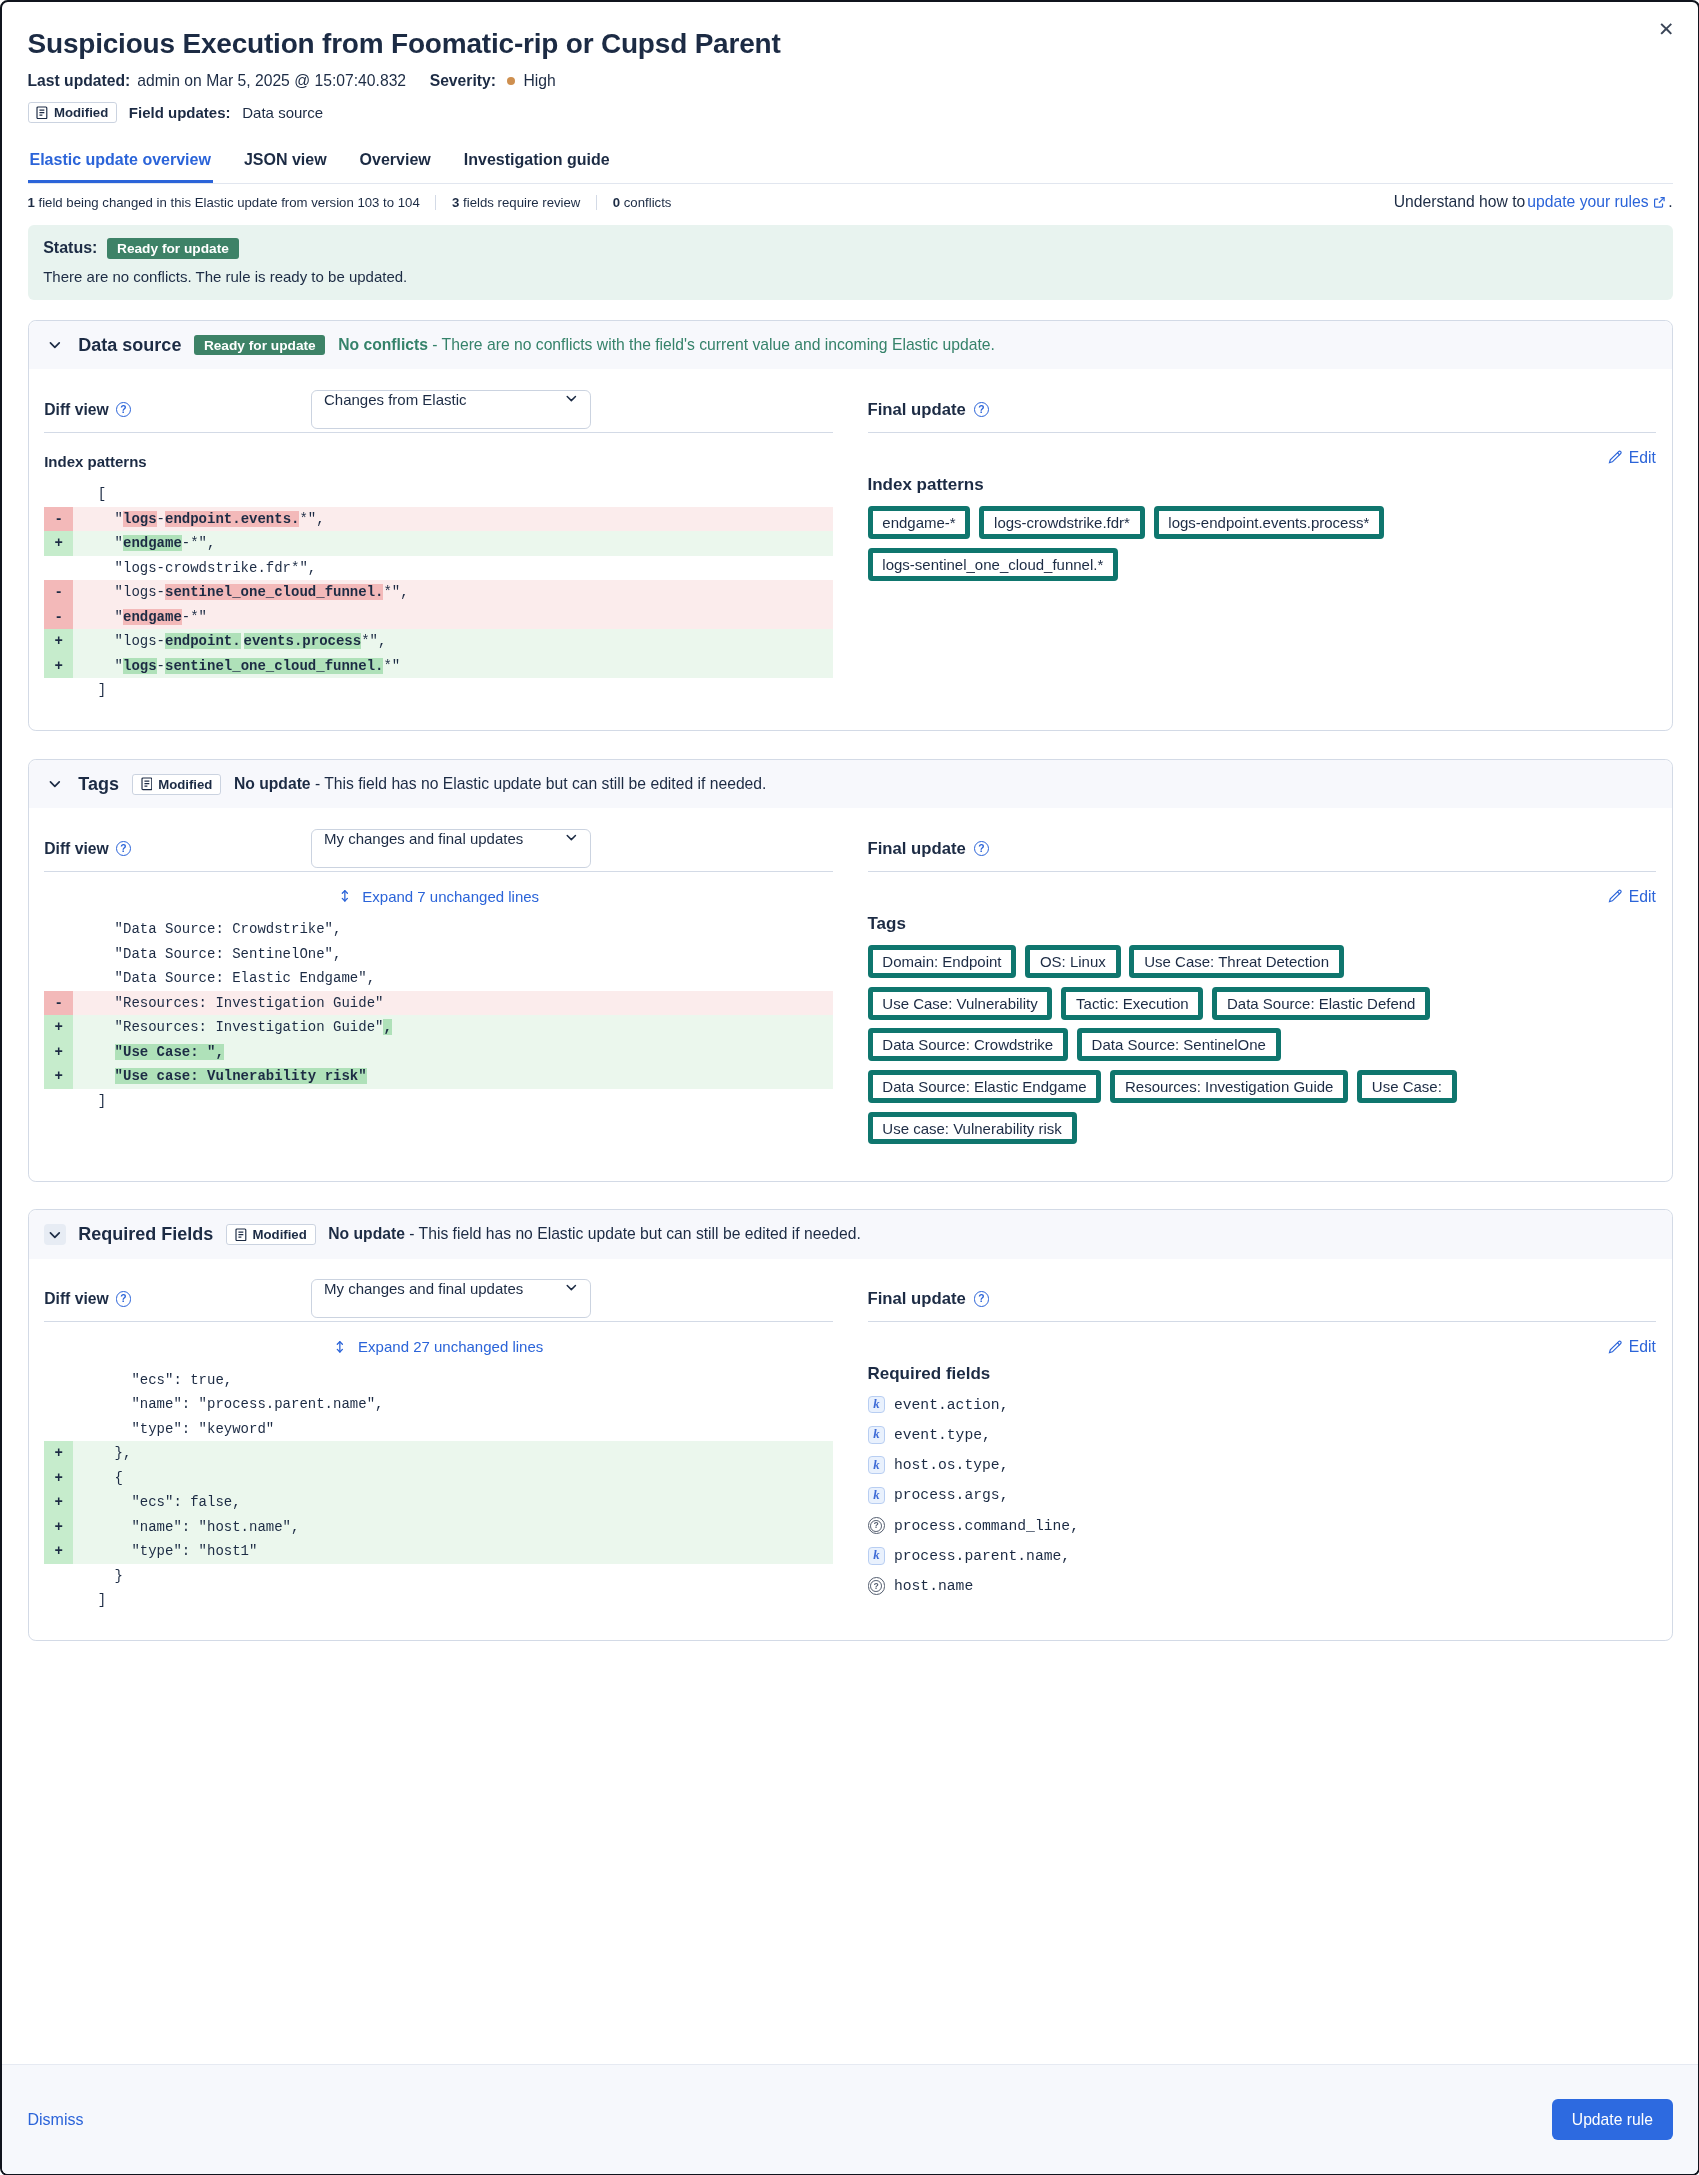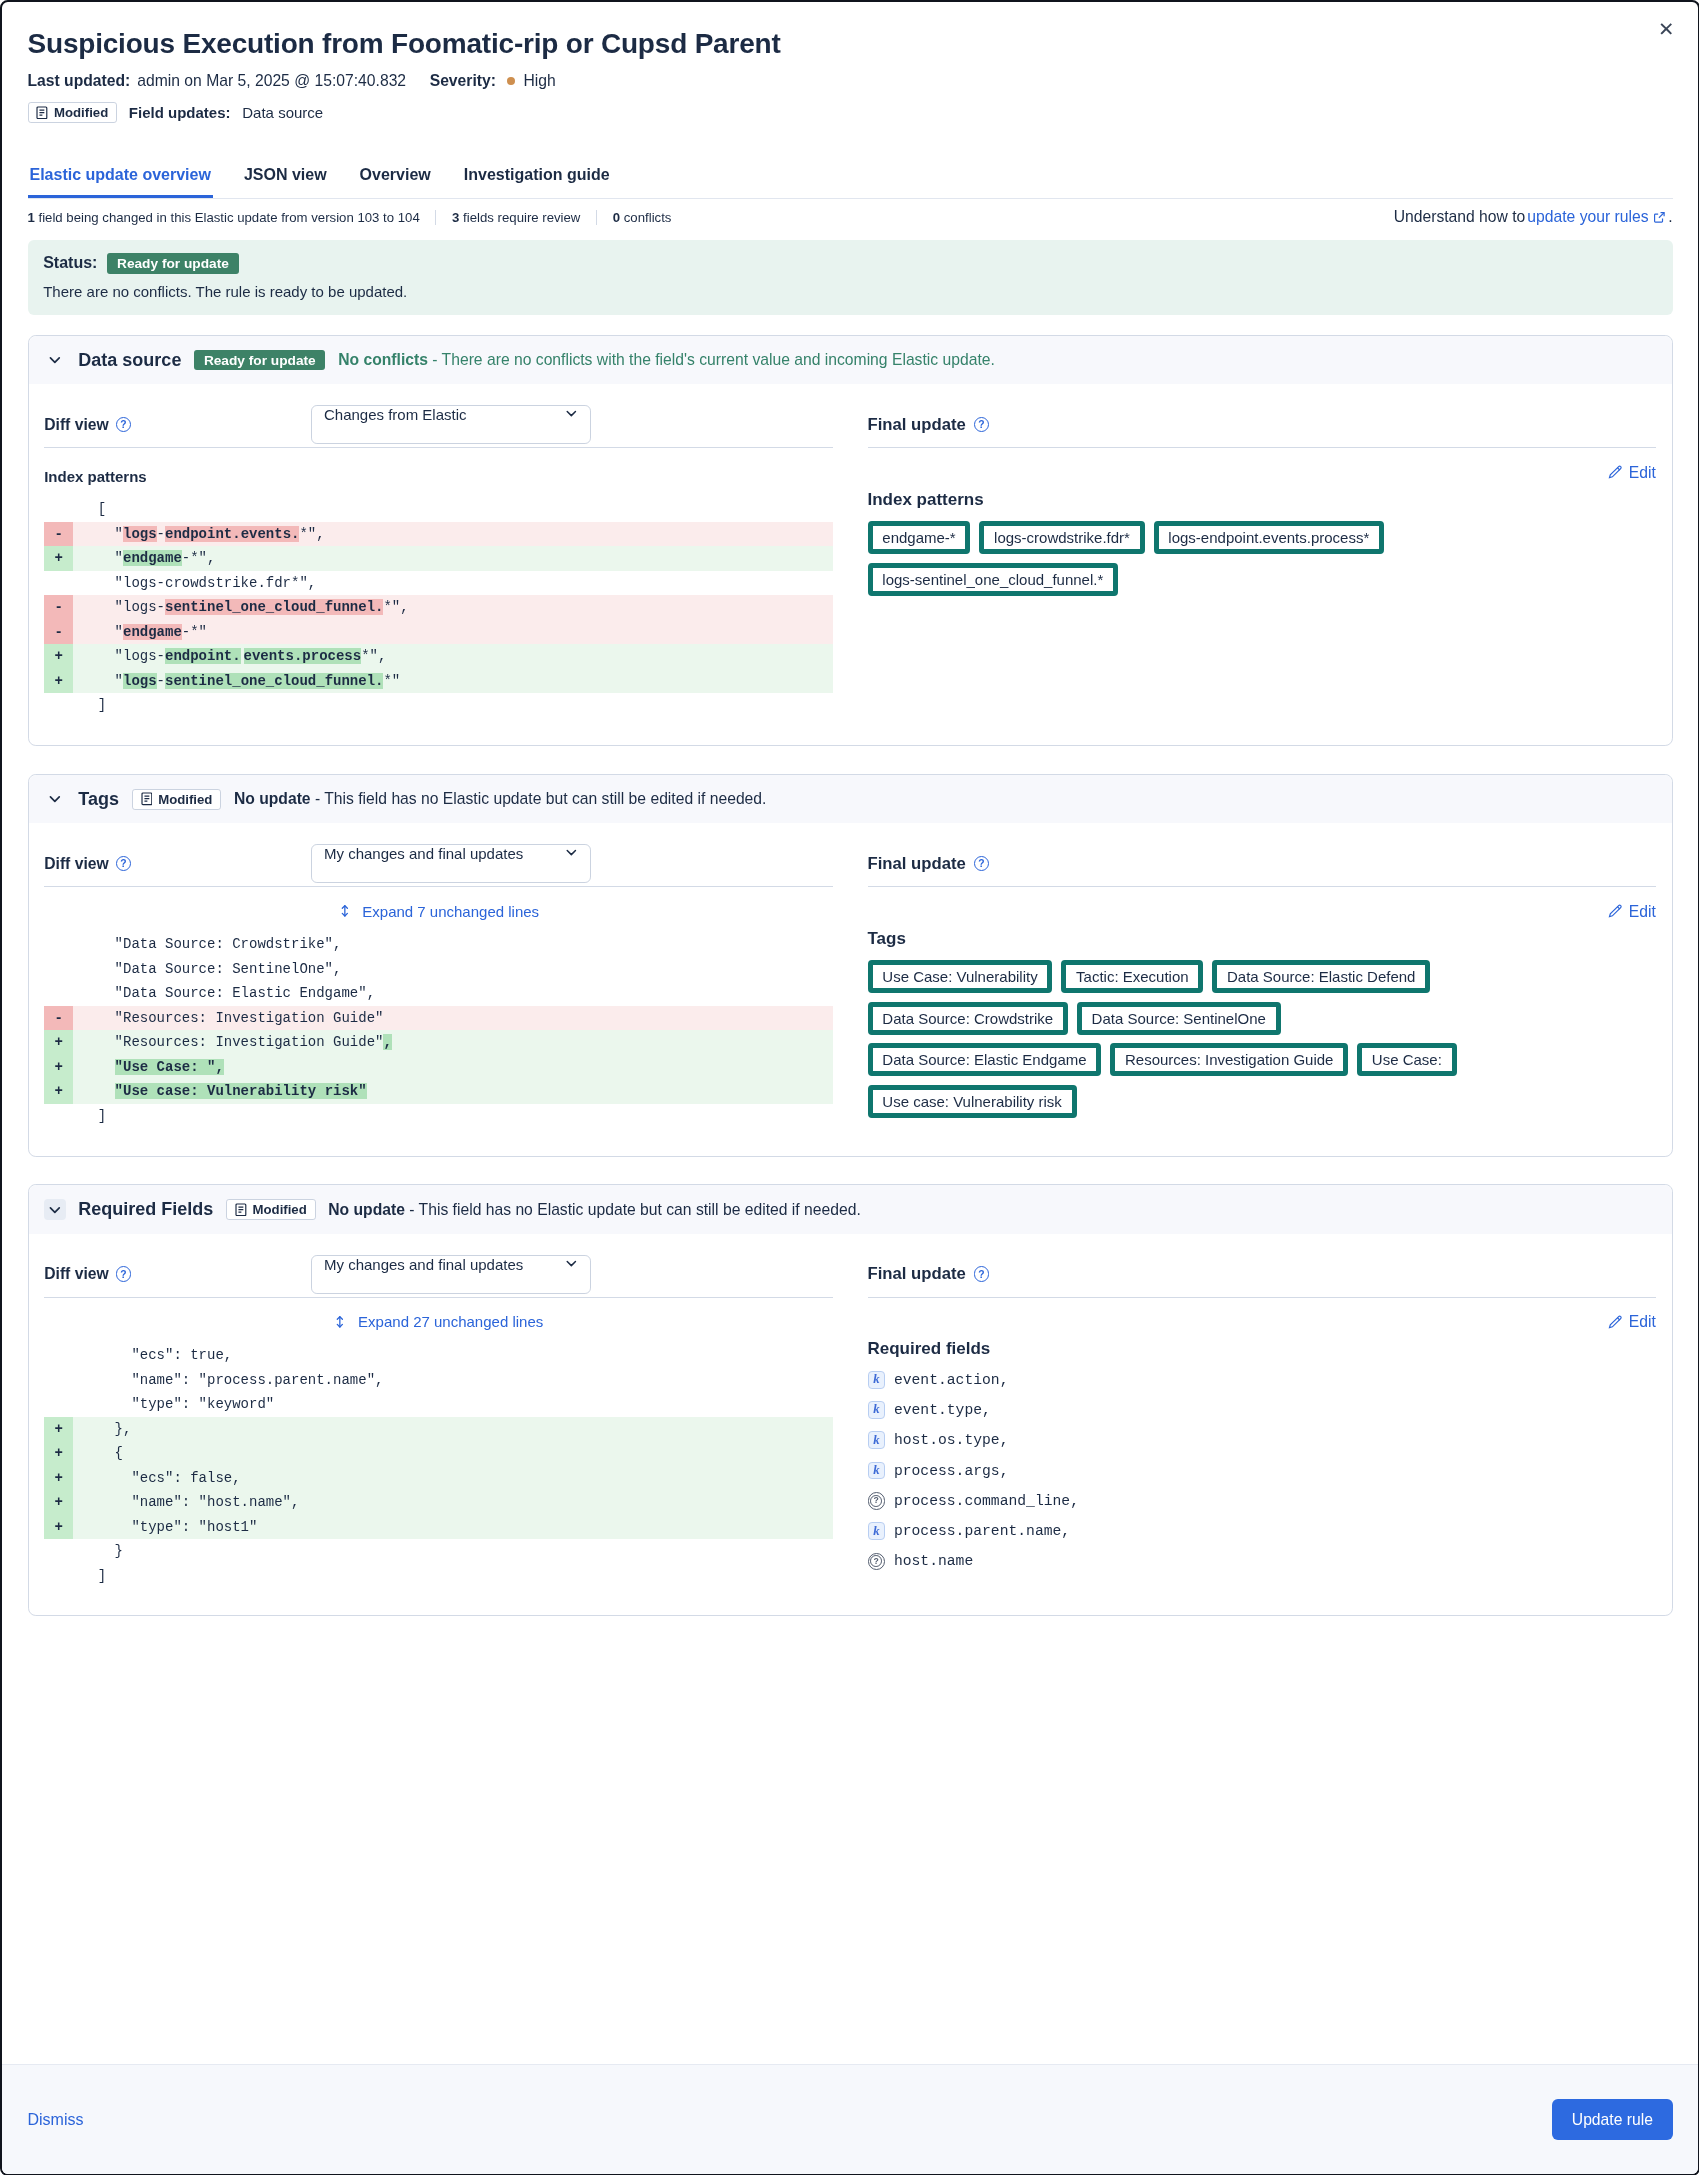--- a/index.html
+++ b/index.html
@@ -28,21 +28,21 @@
   .close-btn{position:absolute;top:13.7px;right:19.6px;font-size:19.6px;line-height:1;color:#3A4557;
              background:none;border:none;cursor:pointer;padding:3.9px;}
   .page-title{font-size:28px;font-weight:700;margin:25.5px 0 0;letter-spacing:-0.2px;}
   .meta-row{display:flex;align-items:center;gap:6.9px;margin-top:12.7px;font-size:15.7px;}
   .meta-row .spacer{width:9.8px;}
   .b{font-weight:700;}
   .sev-dot{width:7.8px;height:7.8px;border-radius:50%;background:var(--sevdot);display:inline-block;margin:0 2px 0 3.9px;}
   .badge-row{display:flex;align-items:center;gap:11.8px;margin-top:11.8px;font-size:15px;}
   .modified-badge{display:inline-flex;align-items:center;gap:5.9px;border:1px solid #CBD3E0;border-radius:2.9px;
                   padding:2px 7.8px;font-size:13.2px;font-weight:600;background:#fff;color:var(--text);}
-  .tab-bar{display:flex;gap:29px;margin-top:39px;border-bottom:1px solid #E1E6EF;}
+  .tab-bar{display:flex;gap:29px;margin-top:24px;border-bottom:1px solid #E1E6EF;}
   .tab{background:none;border:none;font-family:inherit;font-size:16px;font-weight:700;color:var(--text);
        padding:3.9px 2px 13.7px;cursor:pointer;}
   .tab.active{color:var(--primary);box-shadow:inset 0 -2.9px 0 var(--primary);}
   .summary-row{display:flex;align-items:center;padding:9.8px 0 7.8px;font-size:13.2px;}
   .stat{padding-right:15.7px;margin-right:15.7px;border-right:1px solid var(--border);}
   .stat:nth-child(3){border-right:none;}
   .help-line{margin-left:auto;font-size:15.7px;display:flex;align-items:center;gap:2px;}
   a.link{color:var(--primary);text-decoration:none;cursor:pointer;}
   .callout{background:var(--calloutbg);border-radius:5.9px;padding:12.7px 15.7px 14.7px;margin:5.9px 0 19.6px;}
   .callout-top{display:flex;align-items:center;gap:9.8px;font-size:16px;font-weight:700;}
@@ -372,20 +372,25 @@
                       <path d="M11.6 1.7a1.6 1.6 0 0 1 2.7 1.1c0 .4-.2.8-.5 1.1l-9 9-3.2.9.9-3.2 9.1-8.9z"></path>
                       <path d="M10.3 3l2.6 2.6"></path>
                     </svg>
                   </span>
                   <span>Edit</span>
                 </a>
               </div>
               <div class="final-heading">Tags</div>
               <div>
                 <div class="badge-line">
+                  <span class="value-badge">Domain: Endpoint</span>
+                  <span class="value-badge">OS: Linux</span>
+                  <span class="value-badge">Use Case: Threat Detection</span>
+                </div>
+                <div class="badge-line">
                   <span class="value-badge">Use Case: Vulnerability</span>
                   <span class="value-badge">Tactic: Execution</span>
                   <span class="value-badge">Data Source: Elastic Defend</span>
                 </div>
                 <div class="badge-line">
                   <span class="value-badge">Data Source: Crowdstrike</span>
                   <span class="value-badge">Data Source: SentinelOne</span>
                 </div>
                 <div class="badge-line">
                   <span class="value-badge">Data Source: Elastic Endgame</span>

